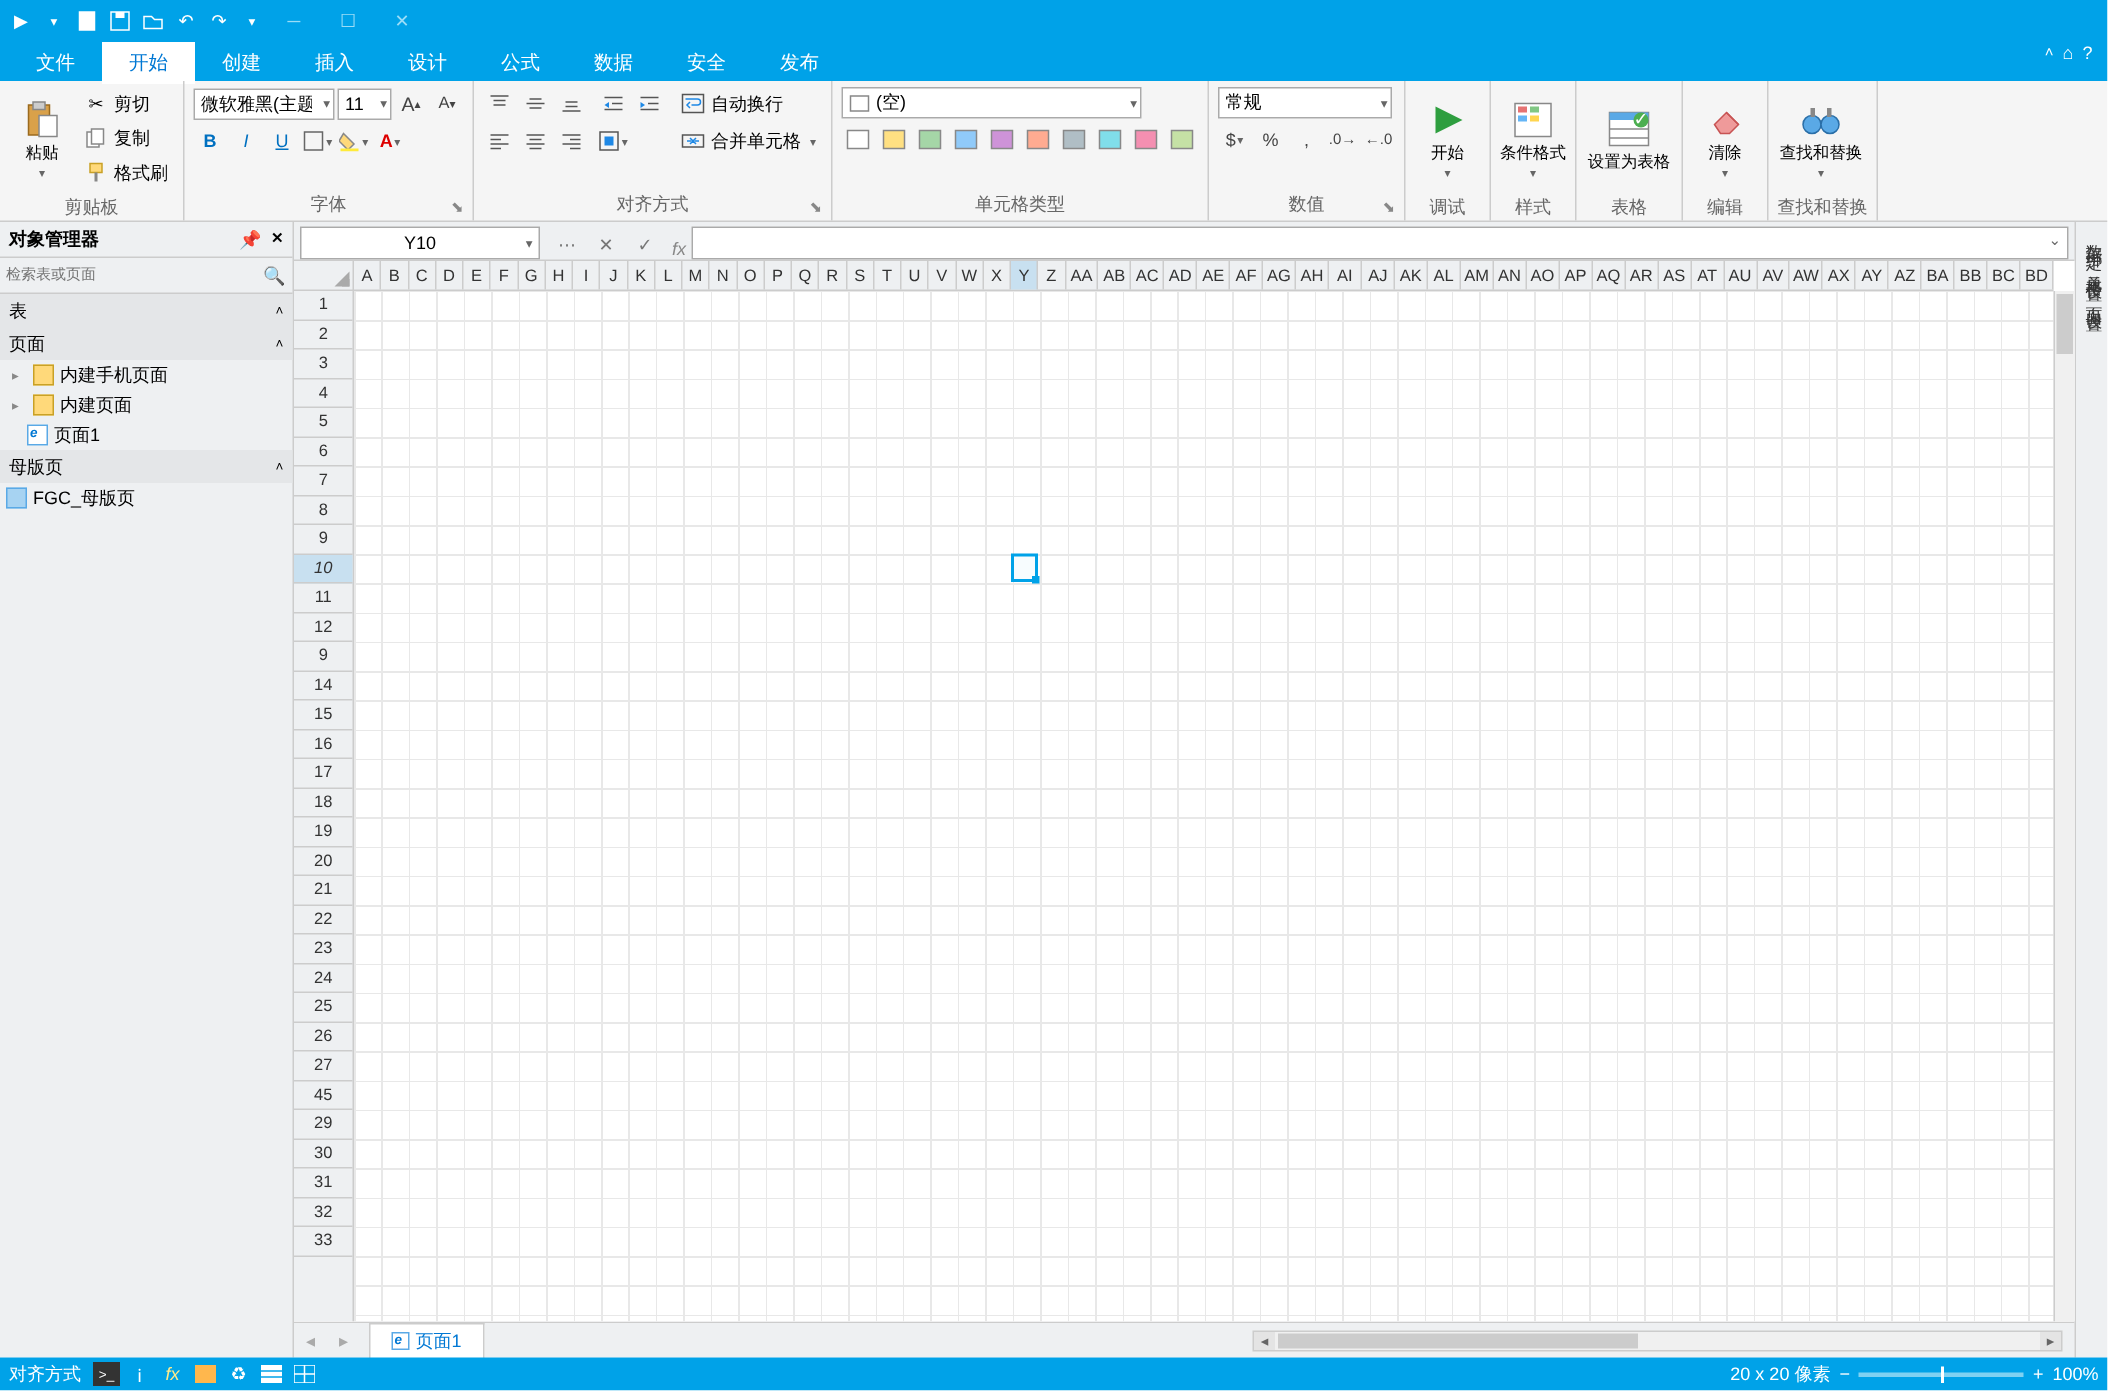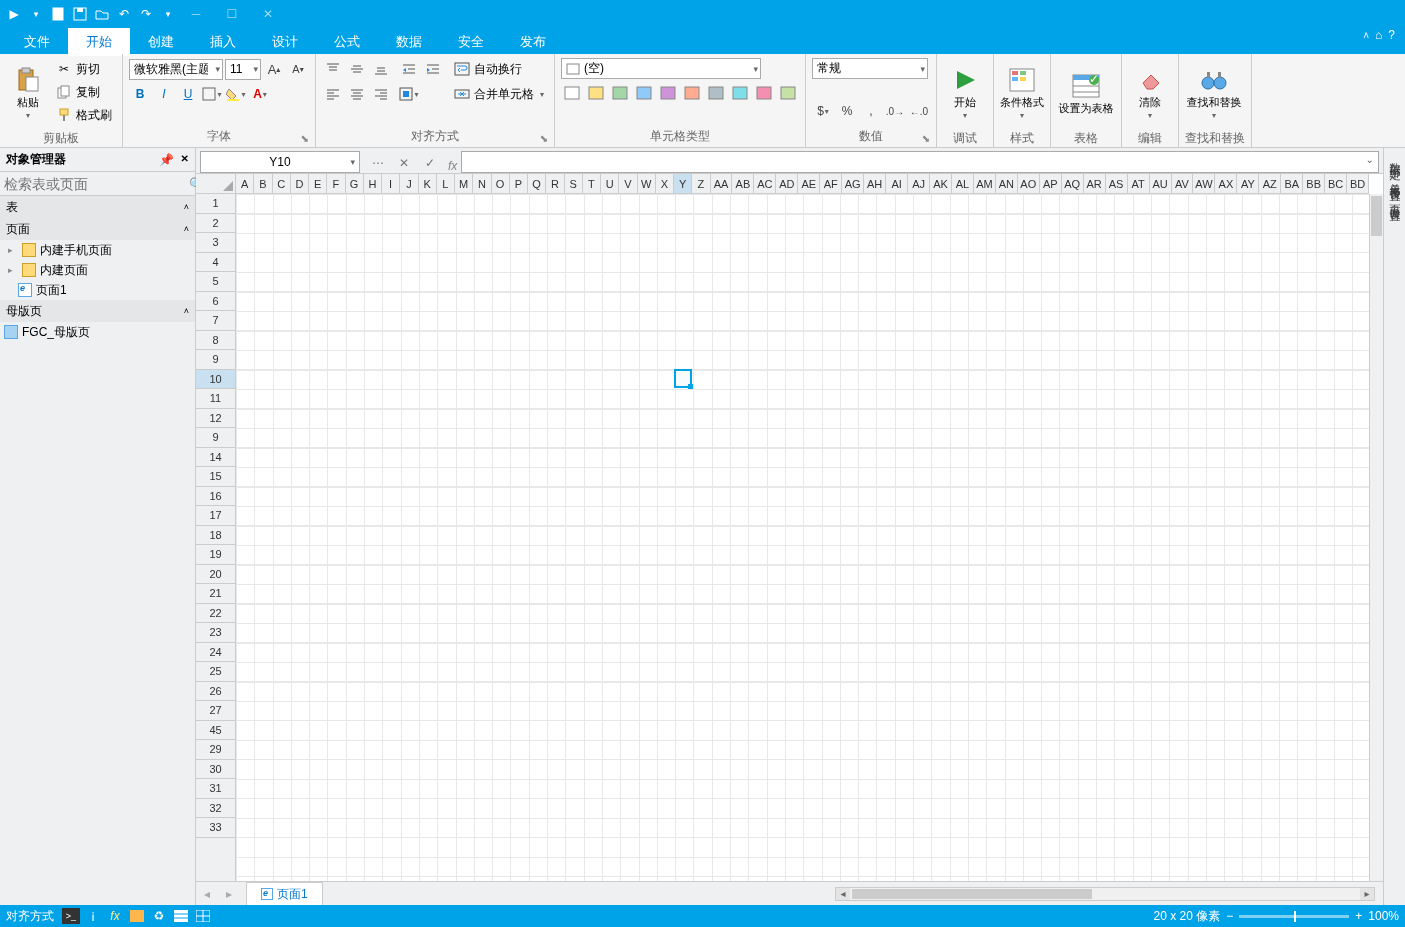--- a/index.html
+++ b/index.html
@@ -28,21 +28,21 @@
 .col { display:flex; flex-direction:column; gap:1px; }
 .row { display:flex; align-items:center; gap:2px; }
 .selbox { height:21px; border:1px solid #aaa; background:#fff; padding:0 14px 0 4px; position:relative; font-size:11px; display:flex; align-items:center; }
 .selbox::after { content:"▾"; position:absolute; right:2px; font-size:9px; color:#666; }
 .iconbtn { width:22px; height:22px; display:flex; align-items:center; justify-content:center; cursor:pointer; color:#444; }
 .iconbtn.dd::after { content:"▾"; font-size:8px; margin-left:1px; color:#666; }
 .workspace { position:absolute; top:148px; bottom:22px; left:0; right:0; display:flex; }
 .leftpane { width:196px; background:#eef0f2; border-right:1px solid #ccc; display:flex; flex-direction:column; }
 .leftpane .hdr { height:24px; display:flex; align-items:center; justify-content:space-between; padding:0 6px; font-weight:bold; border-bottom:1px solid #ccc; }
 .leftpane .search { height:24px; display:flex; align-items:center; border-bottom:1px solid #ccc; }
-.leftpane .search input { flex:1; border:none; background:transparent; padding:0 4px; font-size:14px; outline:none; }
+.leftpane .search input { flex:1; border:none; background:transparent; padding:0 4px; font-size:10px; outline:none; }
 .leftpane .search .sico { width:24px; text-align:center; color:#0078d4; cursor:pointer; }
 .leftpane .section { height:22px; background:#e4e6e8; display:flex; align-items:center; justify-content:space-between; padding:0 6px; font-size:12px; cursor:pointer; }
 .leftpane .treeitem { height:20px; display:flex; align-items:center; gap:4px; padding-left:8px; cursor:pointer; font-size:11px; }
 .leftpane .treeitem .exp { width:10px; color:#888; font-size:9px; }
 .leftpane .treeitem .fico { width:14px; height:14px; }
 .folder { background:#ffd97a; border:1px solid #c9a126; }
 .pageico { background:#fff; border:1px solid #5aa9e6; position:relative; }
 .pageico::before { content:"e"; position:absolute; left:1px; top:-1px; font-size:9px; color:#0078d4; font-style:italic; font-weight:bold; }
 .mastico { background:#a7d3f2; border:1px solid #5aa9e6; }
 .centerpane { flex:1; display:flex; flex-direction:column; }
@@ -54,21 +54,21 @@
 .fx-label { font-style:italic; color:#888; margin-right:4px; }
 .formula-input { flex:1; height:22px; border:1px solid #aaa; background:#fff; margin-right:4px; position:relative; }
 .formula-input::after { content:"⌄"; position:absolute; right:4px; top:2px; font-size:10px; color:#666; }
 .gridarea { flex:1; position:relative; overflow:hidden; background:#fff; }
 .colheads { position:absolute; top:0; left:40px; right:14px; height:20px; display:flex; background:#eef0f2; border-bottom:1px solid #ccc; }
 .colheads div { width:18.3px; border-right:1px solid #ccc; text-align:center; font-size:11px; line-height:20px; color:#333; cursor:pointer; }
 .colheads div.sel { background:#c8e0f0; }
 .colheads div.wide { width:22px; }
 .rowheads { position:absolute; top:20px; left:0; width:40px; bottom:0; background:#eef0f2; border-right:1px solid #ccc; }
 .rowheads div { height:19.5px; border-bottom:1px solid #ccc; text-align:center; font-size:11px; line-height:19px; color:#333; cursor:pointer; }
-.rowheads div.sel { background:#c8e0f0; }
+.rowheads div.sel { background:#c8e0f0;font-style:italic; }
 .corner { position:absolute; top:0; left:0; width:40px; height:20px; background:#eef0f2; border-right:1px solid #ccc; border-bottom:1px solid #ccc; }
 .corner::after { content:""; position:absolute; right:2px; bottom:2px; border:5px solid transparent; border-right-color:#aaa; border-bottom-color:#aaa; }
 .cells { position:absolute; top:20px; left:40px; right:14px; bottom:0; background:repeating-linear-gradient(to right,#e8e8e8 0,#e8e8e8 1px,transparent 1px,transparent 18.3px),repeating-linear-gradient(to bottom,#e8e8e8 0,#e8e8e8 1px,transparent 1px,transparent 19.5px); }
 .selcell { position:absolute; border:2px solid #00a2e8; background:rgba(0,162,232,0.03); }
 .selcell::after { content:""; position:absolute; right:-3px; bottom:-3px; width:5px; height:5px; background:#00a2e8; }
 .vscroll { position:absolute; top:20px; right:0; width:14px; bottom:0; background:#f0f0f0; border-left:1px solid #ccc; }
 .vscroll .thumb { position:absolute; top:2px; left:1px; right:1px; height:40px; background:#ccc; }
 .sheet-tabs { height:24px; background:#eef0f2; border-top:1px solid #ccc; display:flex; align-items:center; }
 .sheet-tabs .navb { width:22px; text-align:center; color:#aaa; cursor:pointer; }
 .sheet-tabs .st { padding:3px 14px; background:#fff; border:1px solid #ccc; border-bottom:none; color:#0078d4; font-size:11px; cursor:pointer; display:flex; align-items:center; gap:4px; margin-left:6px; }
@@ -386,21 +386,21 @@
             <svg width="16" height="14">
               <rect x="1" y="1" width="14" height="12" fill="#c5e1a5" stroke="#888"></rect>
             </svg>
           </div>
         </div>
     </div>
     <div class="label"><span>单元格类型</span></div>
   </div>
 
   <div class="rgroup" style="min-width:128px">
-    <div class="body col" style="gap:21px">
+    <div class="body col" style="gap:3px">
       <div class="selbox" style="width:116px">
           <span>常规</span>
         </div>
       <div class="row">
         <div class="iconbtn dd">$</div>
         <div class="iconbtn">%</div>
         <div class="iconbtn">,</div>
         <div class="iconbtn" style="font-size:10px">.0→</div>
         <div class="iconbtn" style="font-size:10px">←.0</div>
       </div>

